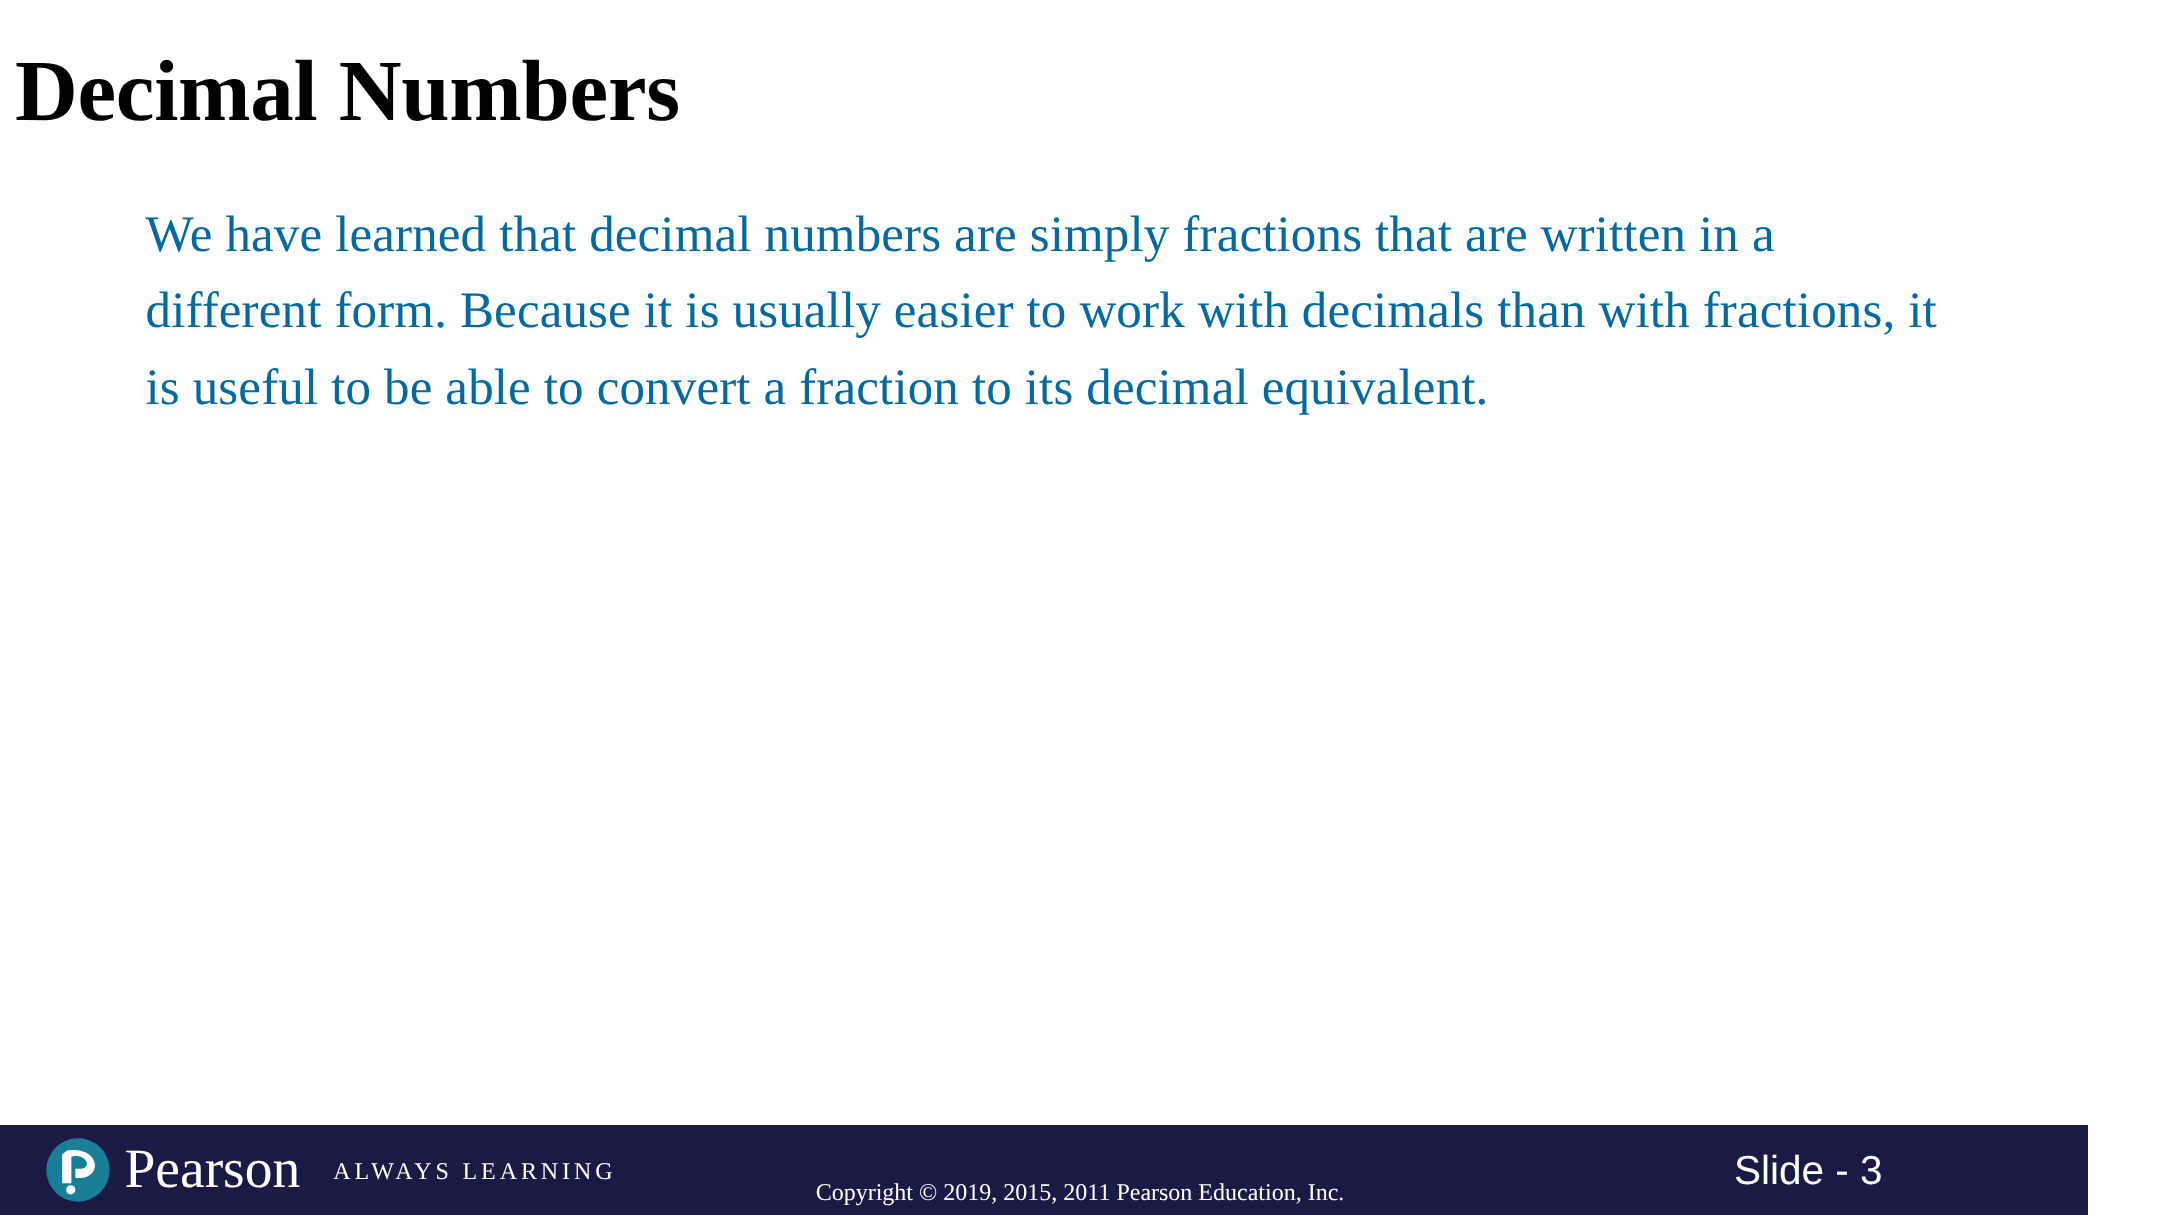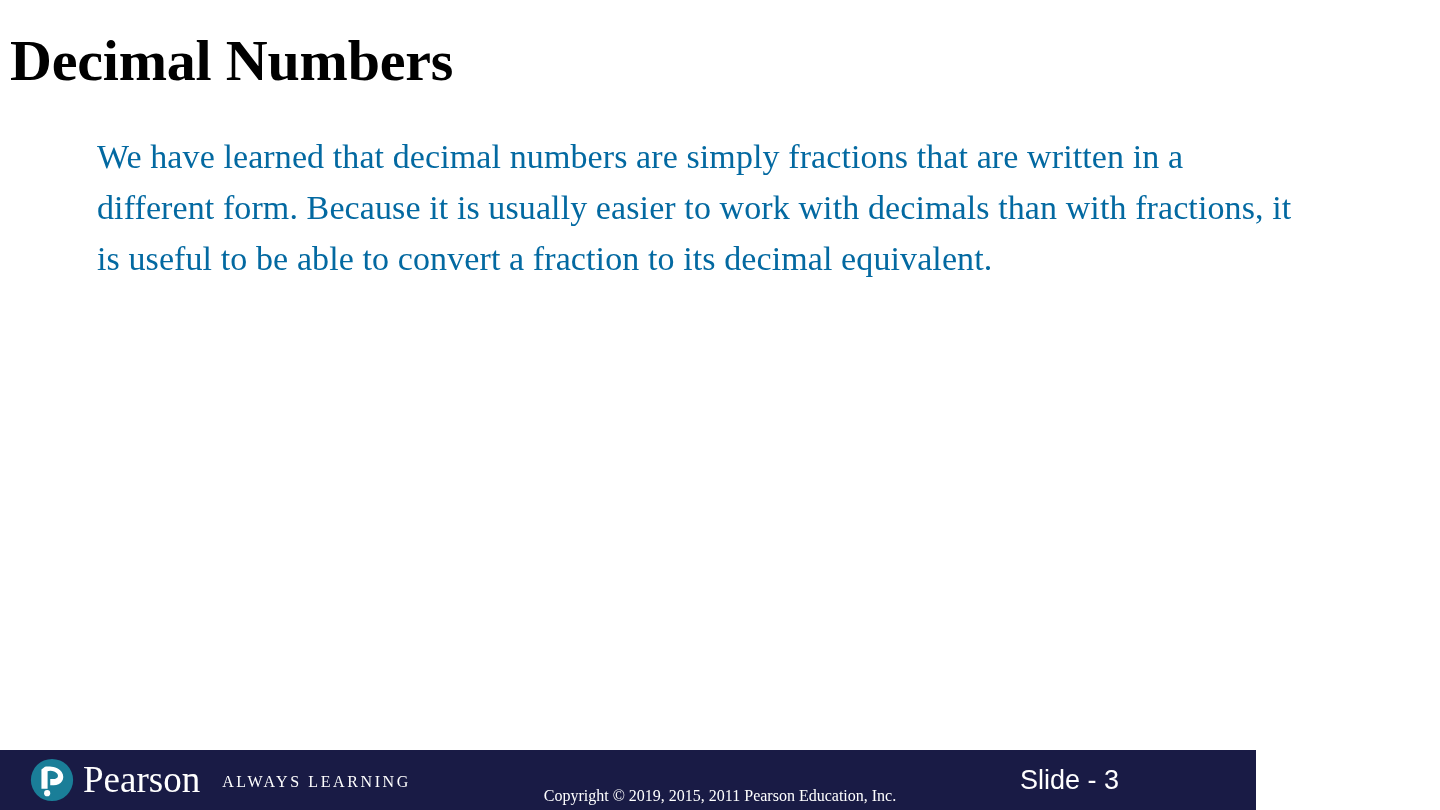--- a/index.html
+++ b/index.html
@@ -55,21 +55,21 @@
     color: #0369a1;
     text-align: left;
     letter-spacing: 0.1px;
   }
 
   
   .footer-bar {
     position: absolute;
     left: 0;
     bottom: 0;
-    width: 1256px;
+    width: 1392px;
     height: 60px;
     background: #191B45;
   }
 
   .footer-inner {
     position: relative;
     width: 100%;
     height: 100%;
   }
 

